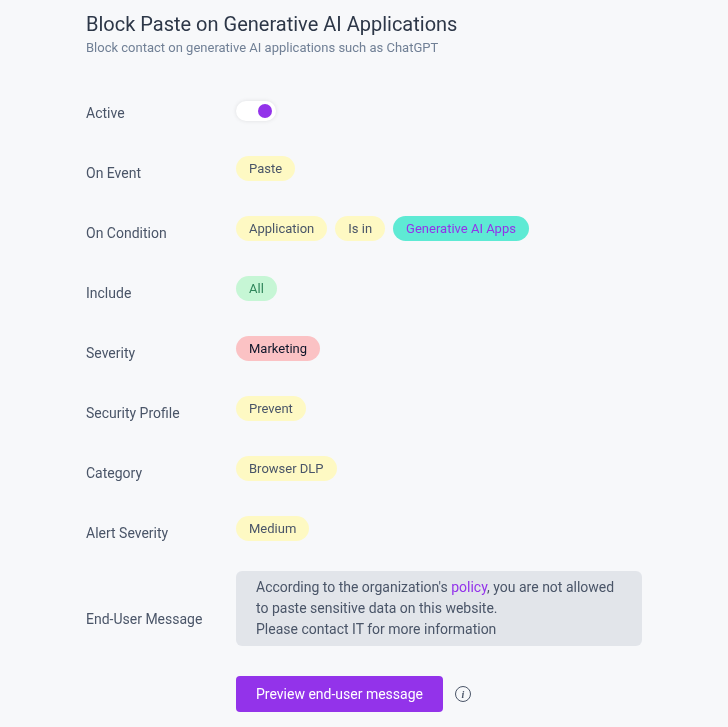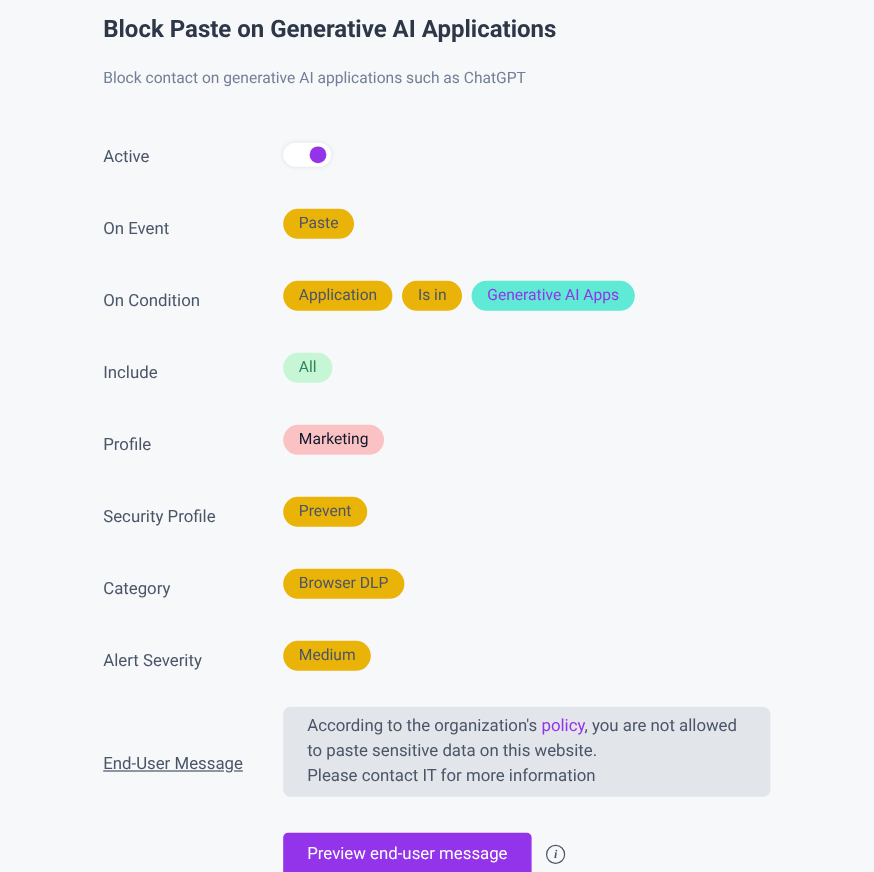--- a/index.html
+++ b/index.html
@@ -10,41 +10,40 @@
     body {
       font-family: -apple-system, BlinkMacSystemFont, 'Segoe UI', Roboto, sans-serif;
       background: #f7f8fa;
       width: 728px;
       height: 727px;
       padding: 12px 86px 0 86px;
       color: #4a5568;
     }
     .page-title {
       font-size: 20px;
-      font-weight: 700;
+      font-weight: 400;
       color: #2d3748;
-      margin-bottom: 22px;
+      margin-bottom: 4px;
     }
     .page-subtitle {
       font-size: 13px;
       color: #718096;
       margin-bottom: 36px;
     }
     .form-row {
       display: flex;
       align-items: flex-end;
       margin-bottom: 30px;
       min-height: 30px;
     }
     .form-row.tall {
       align-items: flex-start;
     }
     .form-row.tall .form-label {
       padding-top: 40px;
-      text-decoration: underline;
     }
     .form-label {
       width: 150px;
       flex-shrink: 0;
       font-size: 14px;
       color: #4a5568;
     }
     .form-value {
       flex: 1;
       display: flex;
@@ -69,21 +68,21 @@
       border-radius: 50%;
       top: 3px;
       right: 4px;
     }
     .pill {
       display: inline-flex;
       align-items: center;
       padding: 5px 13px;
       border-radius: 14px;
       font-size: 13px;
-      background: #eab308;
+      background: #fef9c3;
       color: #4a5568;
     }
     .pill.green {
       background: #c6f6d5;
       color: #2f855a;
     }
     .pill.red {
       background: #fbc2c4;
       color: #0f172a;
     }
@@ -167,21 +166,21 @@
 </div>
 
 <div class="form-row">
   <div class="form-label">Include</div>
   <div class="form-value">
     <span class="pill green">All</span>
   </div>
 </div>
 
 <div class="form-row">
-  <div class="form-label">Profile</div>
+  <div class="form-label">Severity</div>
   <div class="form-value">
     <span class="pill red">Marketing</span>
   </div>
 </div>
 
 <div class="form-row">
   <div class="form-label">Security Profile</div>
   <div class="form-value">
     <span class="pill">Prevent</span>
   </div>

